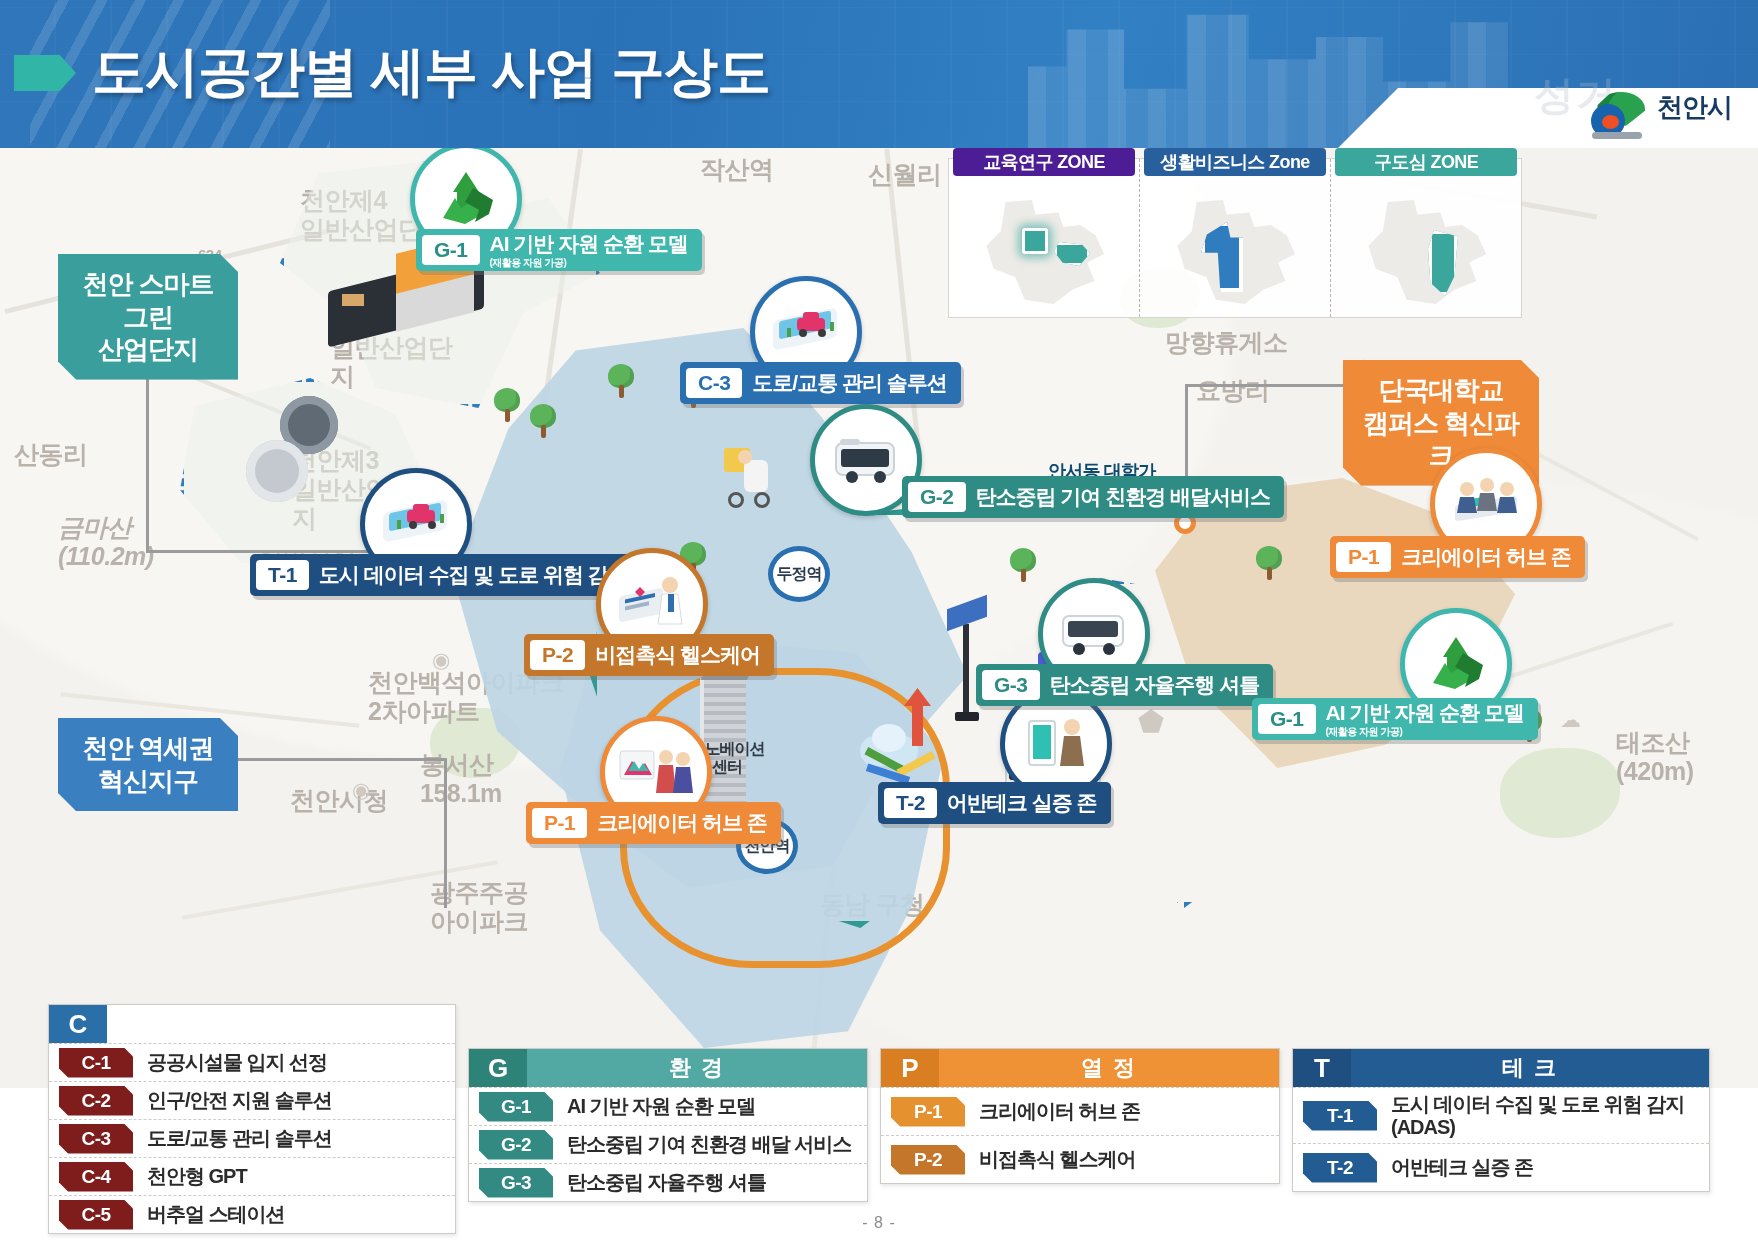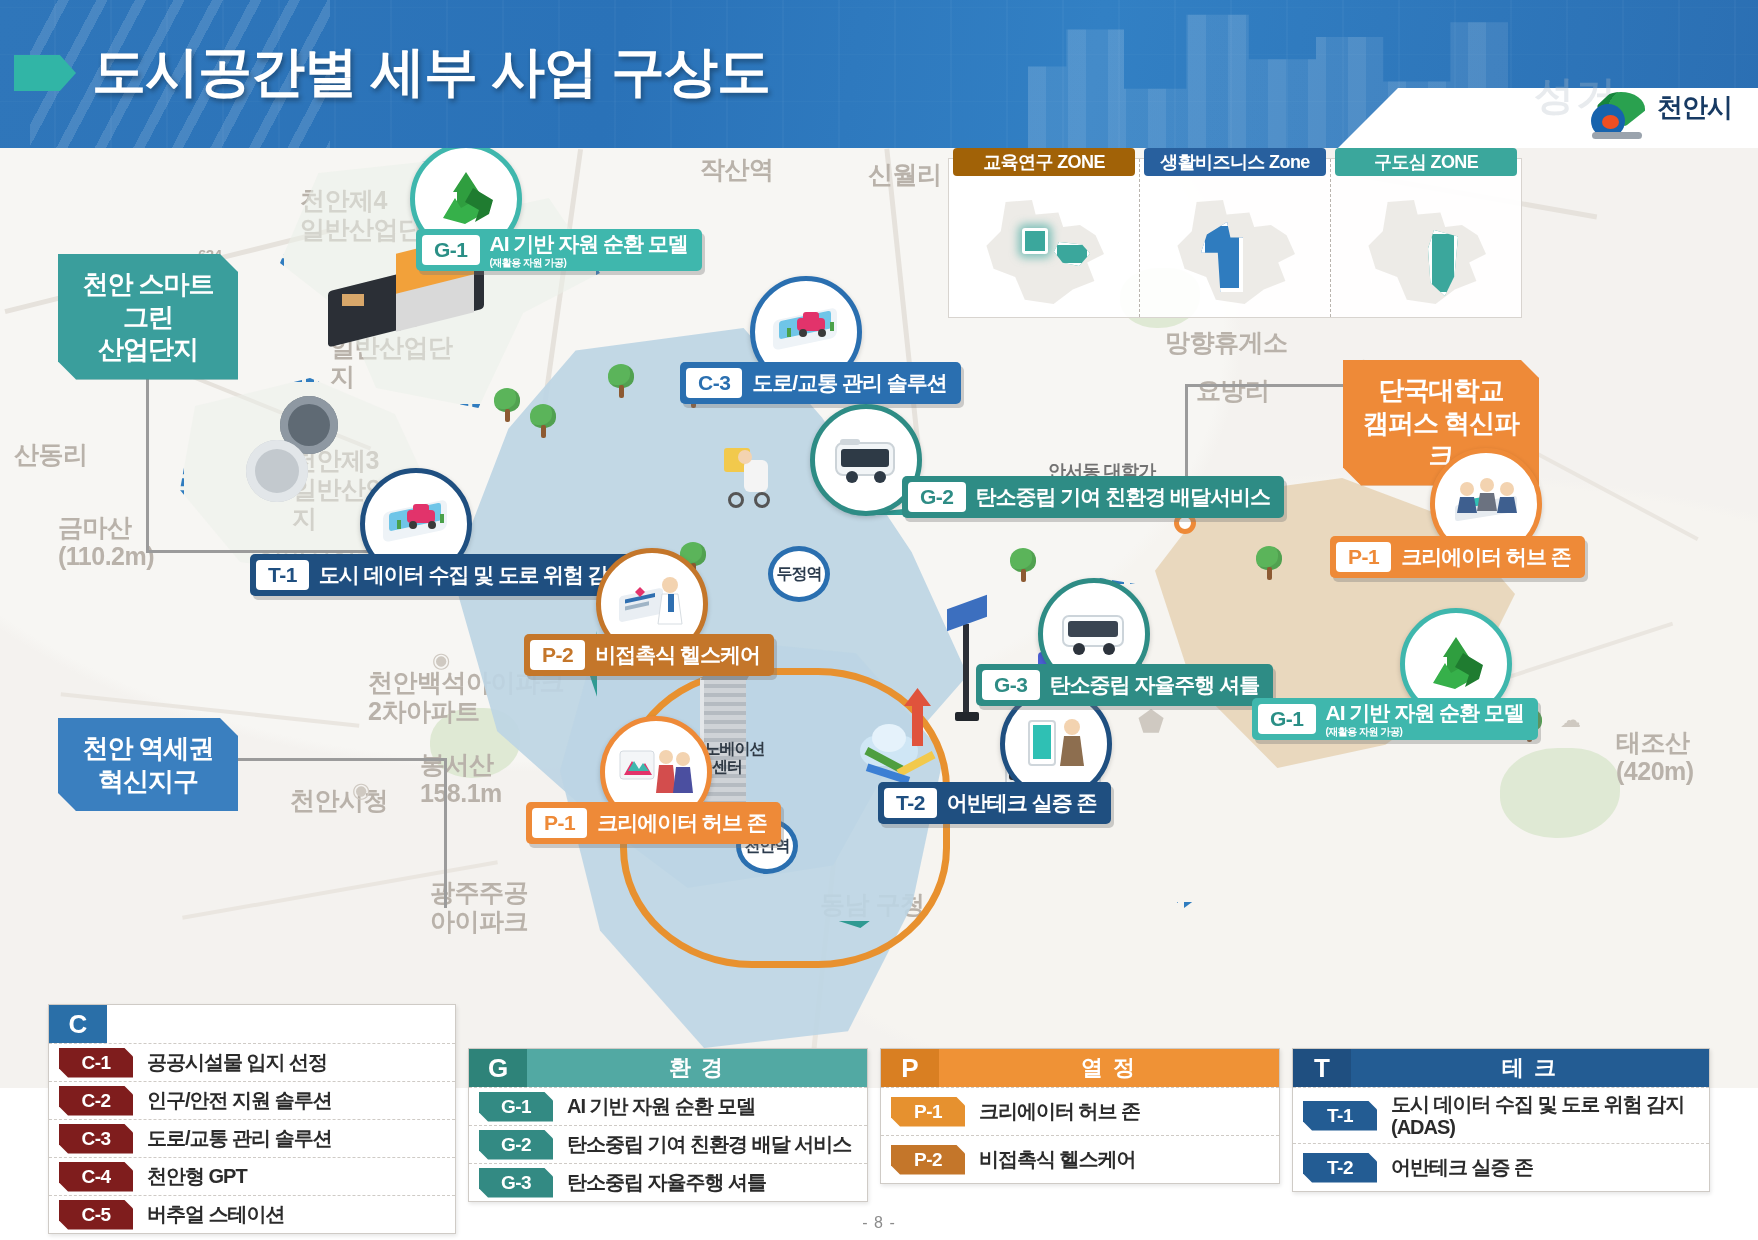--- a/index.html
+++ b/index.html
@@ -126,21 +126,21 @@
   .v-orange .co-bar { background:#ee8a38; } .v-orange .co-tag { color:#ee8a38; }
   .v-brown .co-bubble { border-color:#c4762a; }
   .v-brown .co-bar { background:#c4762a; } .v-brown .co-tag { color:#c4762a; }
 
   
   .station { position:absolute; width:62px; height:56px; border-radius:50%;
     background:#fff; border:5px solid #2a6fb0; display:flex; align-items:center;
     justify-content:center; font-size:16px; font-weight:bold; color:#2b3b4d; letter-spacing:-1px;}
   .bldg-label { position:absolute; font-size:16px; font-weight:bold; color:#2f3a45;
     text-align:center; line-height:1.15; letter-spacing:-1px; }
-  .place-label { position:absolute; font-size:18px; font-weight:bold; color:#737373; letter-spacing:-.8px;}
+  .place-label { position:absolute; font-size:18px; font-weight:bold; color:#0c4a6e; letter-spacing:-.8px;}
 
   
   .prop { position:absolute; }
   .tree { position:absolute; }
   .tree .crown { position:absolute; left:0; top:0; width:26px; height:24px; border-radius:50% 50% 45% 45%;
     background:#5bb45a; box-shadow:inset -4px -3px 0 rgba(0,0,0,.10); }
   .tree .trunk { position:absolute; left:11px; top:21px; width:5px; height:13px; background:#8d5a32; border-radius:2px;}
   .towerbldg { position:absolute; width:46px; height:150px;
     background:repeating-linear-gradient(0deg,#cfd3d7 0 5px,#b5bbc1 5px 9px);
     border-left:4px solid #e3e6e9; }
@@ -214,21 +214,21 @@
     <div class="mp-label" style="left:700px;top:5px;">작산역</div>
     <div class="mp-label" style="left:868px;top:10px;">신월리</div>
     <div class="mp-label" style="left:300px;top:38px;width:150px;white-space:pre-line;line-height:1.15;">천안제4
 일반산업단지</div>
     <div class="mp-label sm" style="left:198px;top:98px;">624</div>
     <div class="mp-label" style="left:330px;top:156px;width:140px;white-space:pre-line;line-height:1.15;">천안제2
 일반산업단지</div>
     <div class="mp-label" style="left:1165px;top:178px;">망향휴게소</div>
     <div class="mp-label" style="left:1196px;top:226px;">요방리</div>
     <div class="mp-label" style="left:14px;top:290px;">산동리</div>
-    <div class="mp-label" style="left:58px;top:365px;width:120px;white-space:pre-line;line-height:1.15;">금마산
+    <div class="mp-label" style="left:58px;top:365px;width:120px;white-space:pre-line;line-height:1.15;font-style:italic;">금마산
 (110.2m)</div>
     <div class="mp-label" style="left:292px;top:298px;width:130px;white-space:pre-line;line-height:1.15;">천안제3
 일반산업단지</div>
     <div class="mp-label" style="left:258px;top:398px;">일반산업단지</div>
     <div class="mp-label" style="left:368px;top:520px;width:200px;white-space:pre-line;line-height:1.15;">천안백석아이파크
 2차아파트</div>
     <div class="mp-label" style="left:420px;top:602px;width:120px;white-space:pre-line;line-height:1.15;">봉서산
 158.1m</div>
     <div class="mp-label" style="left:290px;top:636px;">천안시청</div>
     <div class="mp-label" style="left:430px;top:730px;width:130px;white-space:pre-line;line-height:1.15;">광주주공
@@ -549,21 +549,21 @@
         </svg>
       </div>
       <div class="co-bar" style="left:-148px;top:90px;">
         <span class="co-tag">G-1</span>
         <span class="co-txt"><span>AI 기반 자원 순환 모델</span><span class="sub">(재활용 자원 가공)</span></span>
       </div>
     </div>
 
     <div class="zonebox" style="top:10px;">
       <div class="zonecol">
-        <div class="zonehdr" style="background:#a16207;">교육연구 ZONE</div>
+        <div class="zonehdr" style="background:#4c1d95;">교육연구 ZONE</div>
         <div class="zthumb">
           <div class="zmini">
               <div class="zmini-bg"></div>
             <div class="zmini-hl" style="left:38px;top:28px;width:26px;height:26px;border:3px solid #fff;
               background:#3ba79c;box-shadow:0 0 9px 4px rgba(59,167,156,.6);border-radius:3px;"></div>
             <div class="zmini-hl" style="left:70px;top:42px;width:36px;height:24px;border:3px solid #fff;
               background:#3ba79c;box-shadow:0 0 9px 4px rgba(59,167,156,.6);
               clip-path:polygon(14% 0,78% 10%,100% 48%,70% 100%,24% 86%,0 40%);"></div>
           </div>
         </div>

